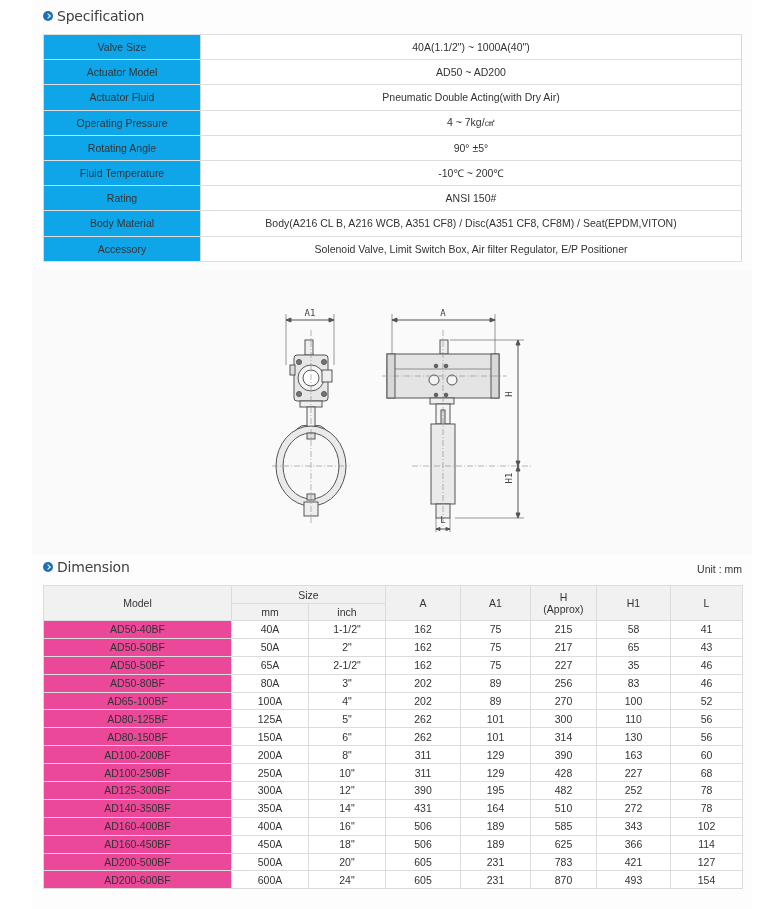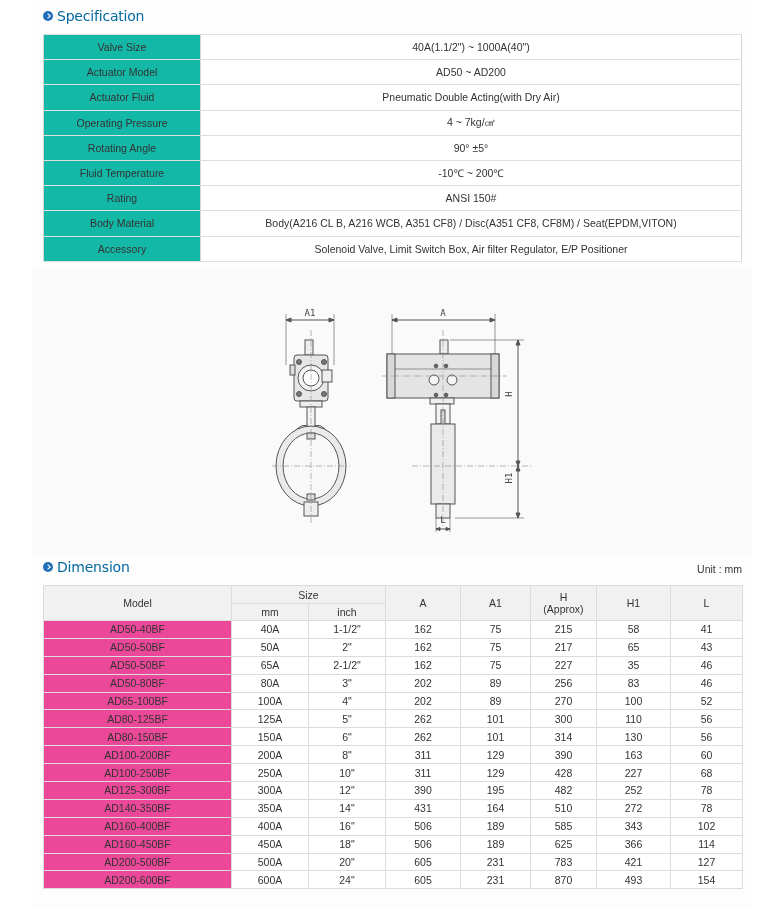--- a/index.html
+++ b/index.html
@@ -6,42 +6,42 @@
     html, body { width: 772px; height: 909px; background: #ffffff; overflow: hidden; }
     body { font-family: "Liberation Sans", sans-serif; color: #333333; position: relative; }
 
     .page-bg {
       position: absolute; left: 32px; top: 0; width: 720px; height: 909px;
       background: #fdfdfd;
     }
 
     .section-title {
       position: absolute; display: flex; align-items: center;
-      font-family: "DejaVu Sans", sans-serif; font-size: 14px; color: #0369a1;
+      font-family: "DejaVu Sans", sans-serif; font-size: 14px; color: #404040;
       letter-spacing: -0.2px;
     }
     .section-title .bullet {
       width: 10px; height: 10px; border-radius: 50%;
       background: #1f6fb8; margin-right: 4px; position: relative;
       display: inline-block;
     }
     .section-title .bullet::after {
       content: ""; position: absolute; left: 3px; top: 2.5px;
       width: 3px; height: 3px; border-right: 1.4px solid #fff; border-top: 1.4px solid #fff;
       transform: rotate(45deg);
     }
 
     
     table { border-collapse: collapse; position: absolute; table-layout: fixed; }
     .spec-table { left: 43px; top: 34px; width: 699px; }
     .spec-table td {
       height: 25.2px; font-size: 10.5px; text-align: center; color: #333;
       border-top: 1px solid #dedede; border-bottom: 1px solid #dedede;
     }
-    .spec-table td.label { background: #14b8a6; width: 157px; border-right: 1px solid #d6d6d6; border-left: 1px solid #d6d6d6; }
+    .spec-table td.label { background: #0ea5e9; width: 157px; border-right: 1px solid #d6d6d6; border-left: 1px solid #d6d6d6; }
     .spec-table td.value { background: #ffffff; border-right: 1px solid #d6d6d6; }
 
     
     .diagram-area {
       position: absolute; left: 32px; top: 270px; width: 720px; height: 285px;
       background: #fafafa;
     }
     .diagram-area svg { position: absolute; left: 0; top: 0; }
 
     .unit-label {

